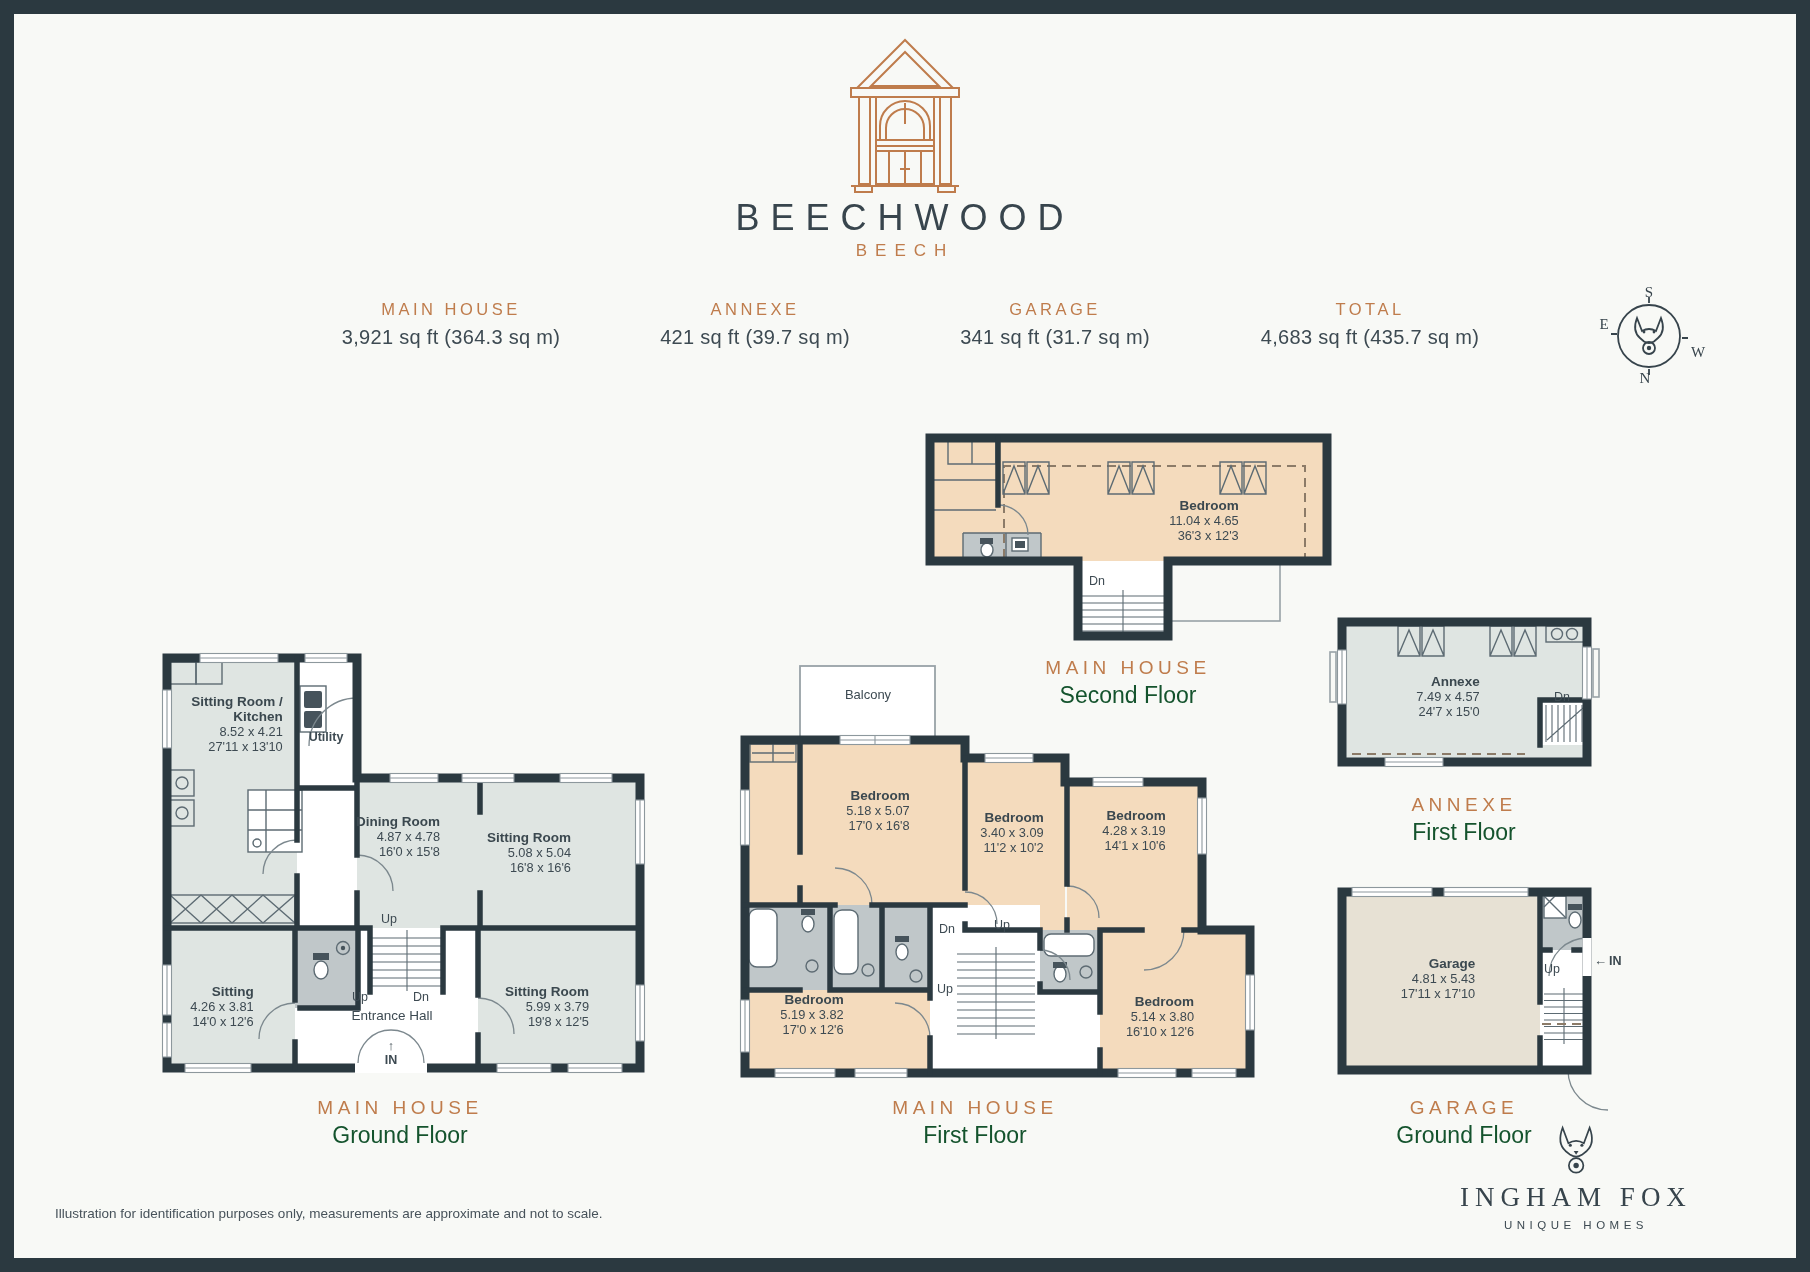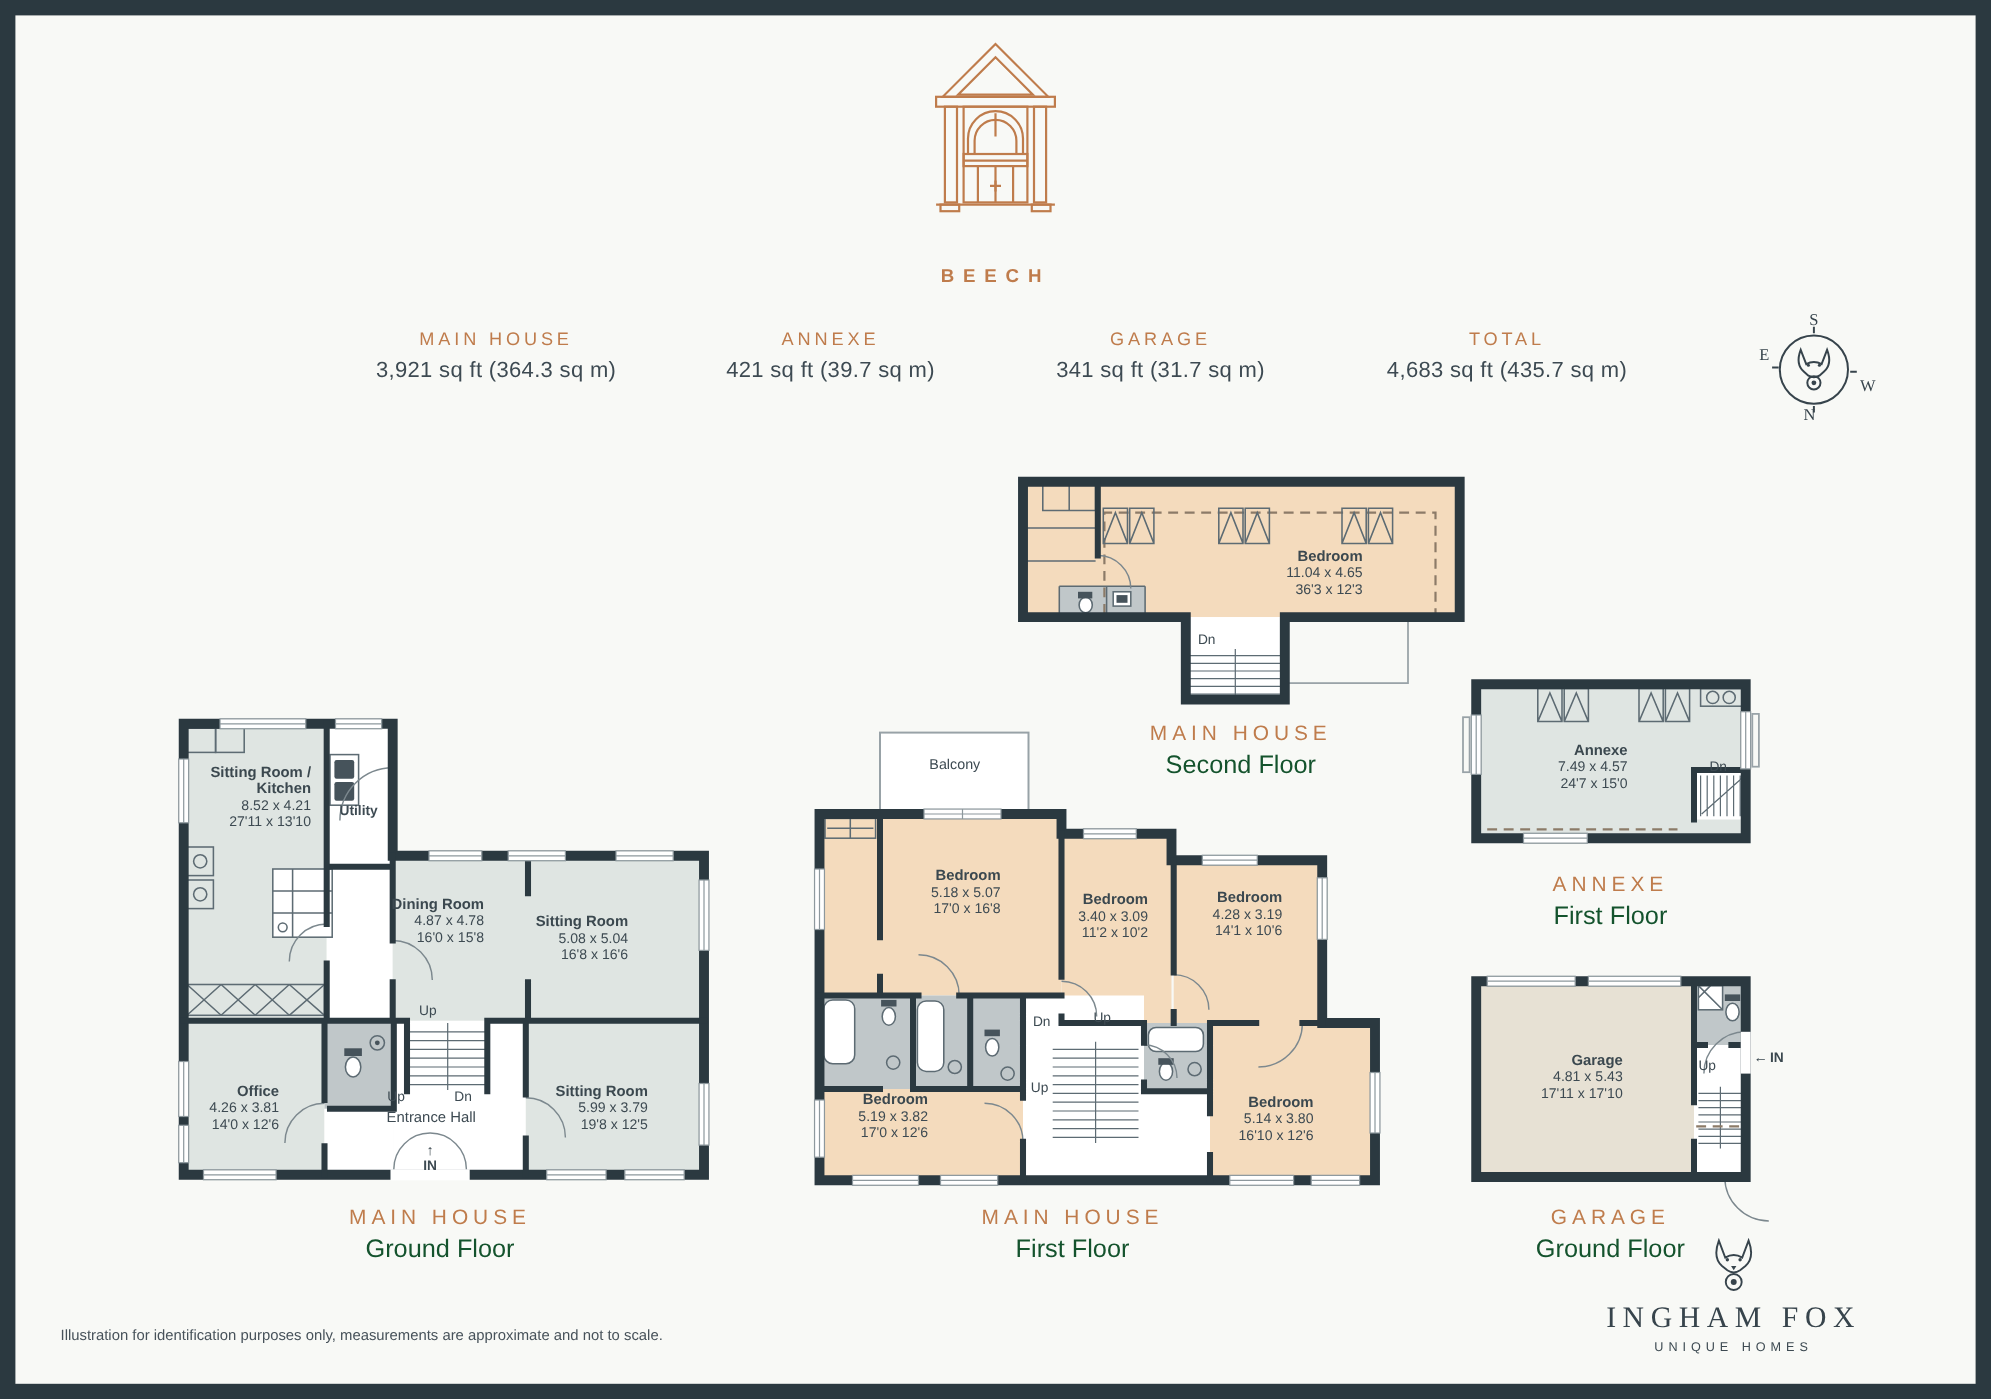--- a/index.html
+++ b/index.html
@@ -3,21 +3,21 @@
 <meta charset="utf-8">
 <style>
   html,body{margin:0;padding:0;background:#e8e8e6;}
   .page{position:relative;width:1810px;height:1272px;background:#f8f9f6;overflow:hidden;
         font-family:"Liberation Sans",sans-serif;color:#3d4a52;}
   .frame{position:absolute;inset:0;border:14px solid #2b3940;pointer-events:none;z-index:50;}
   .abs{position:absolute;}
   .cx{transform:translateX(-50%);}
   
   .title{font-size:36px;letter-spacing:11px;font-weight:500;color:#38454d;white-space:nowrap;}
-  .subtitle{font-size:17px;letter-spacing:8px;font-weight:700;color:#bf7c4c;white-space:nowrap;}
+  .subtitle{font-size:17px;letter-spacing:8px;font-weight:400;color:#bf7c4c;white-space:nowrap;}
   
   .stat{position:absolute;transform:translateX(-50%);text-align:center;white-space:nowrap;}
   .sl{color:#bf7c4c;font-size:16.5px;letter-spacing:3.5px;font-weight:500;}
   .sv{color:#3d4a52;font-size:20px;margin-top:7px;letter-spacing:.3px;}
   
   .cap{position:absolute;transform:translateX(-50%);text-align:center;white-space:nowrap;}
   .cap-t{color:#bf7c4c;font-size:19px;letter-spacing:4.5px;font-weight:500;line-height:24px;}
   .cap-s{color:#14532d;font-size:23px;line-height:30px;}
   
   .room-label{position:absolute;transform:translateX(-50%);text-align:right;white-space:nowrap;z-index:20;}
@@ -68,20 +68,21 @@
     <path class="copper" d="M37,104 V92 A19,19 0 0 1 75,92 V104"></path>
     <path class="copper" d="M56,67 V88"></path>
     <rect class="copper" x="27" y="104" width="58" height="11"></rect>
     <path class="copper" d="M27,110 H85"></path>
     <path class="copper" d="M40,115 V148 M56,115 V148 M72,115 V148"></path>
     <path class="copper" d="M51,133 H61 M56,128 V138"></path>
     <path class="copper" d="M2,150 H110"></path>
     <rect class="copper" x="6" y="150" width="17" height="6"></rect>
     <rect class="copper" x="89" y="150" width="17" height="6"></rect>
   </svg>
+  <div class="abs cx title" style="left:905px;top:197px">BEECHWOOD</div>
   <div class="abs cx subtitle" style="left:905px;top:241px">BEECH</div>
 
   <div class="stat" style="left:451px;top:300px">
     <div class="sl">MAIN HOUSE</div>
     <div class="sv">3,921 sq ft (364.3 sq m)</div>
   </div>
   <div class="stat" style="left:755px;top:300px">
     <div class="sl">ANNEXE</div>
     <div class="sv">421 sq ft (39.7 sq m)</div>
   </div>
@@ -242,21 +243,21 @@
     <div class="rn">Dining Room</div>
     <div class="rd">4.87 x 4.78</div>
     <div class="rd">16'0 x 15'8</div>
   </div>
   <div class="room-label" style="left:529px;top:830px">
     <div class="rn">Sitting Room</div>
     <div class="rd">5.08 x 5.04</div>
     <div class="rd">16'8 x 16'6</div>
   </div>
   <div class="room-label" style="left:222px;top:984px">
-    <div class="rn">Office</div>
+    <div class="rn">Sitting</div>
     <div class="rd">4.26 x 3.81</div>
     <div class="rd">14'0 x 12'6</div>
   </div>
   <div class="tl" style="left:392px;top:1008px;font-size:13.5px">Entrance Hall</div>
   <div class="room-label" style="left:547px;top:984px">
     <div class="rn">Sitting Room</div>
     <div class="rd">5.99 x 3.79</div>
     <div class="rd">19'8 x 12'5</div>
   </div>
   <div class="tl" style="left:389px;top:912px">Up</div>

